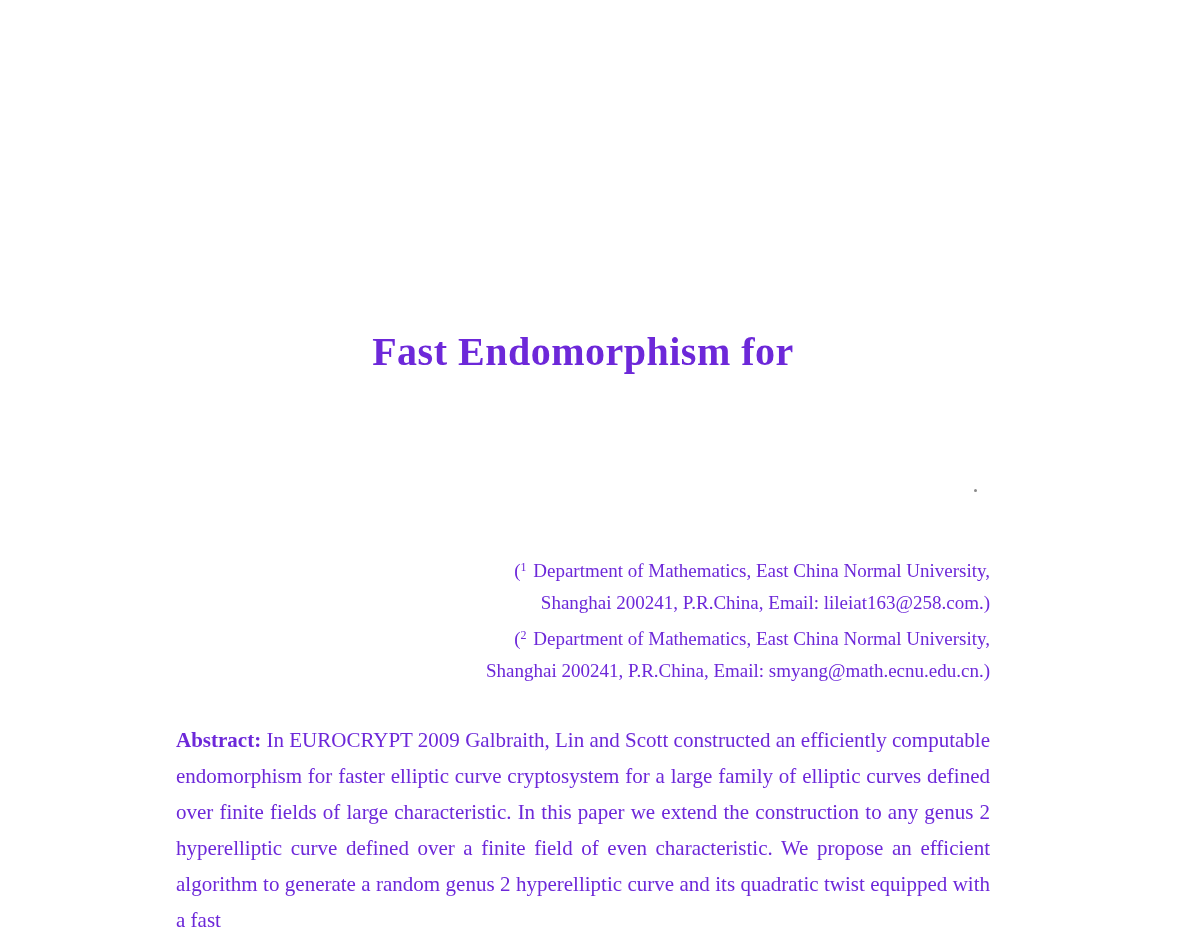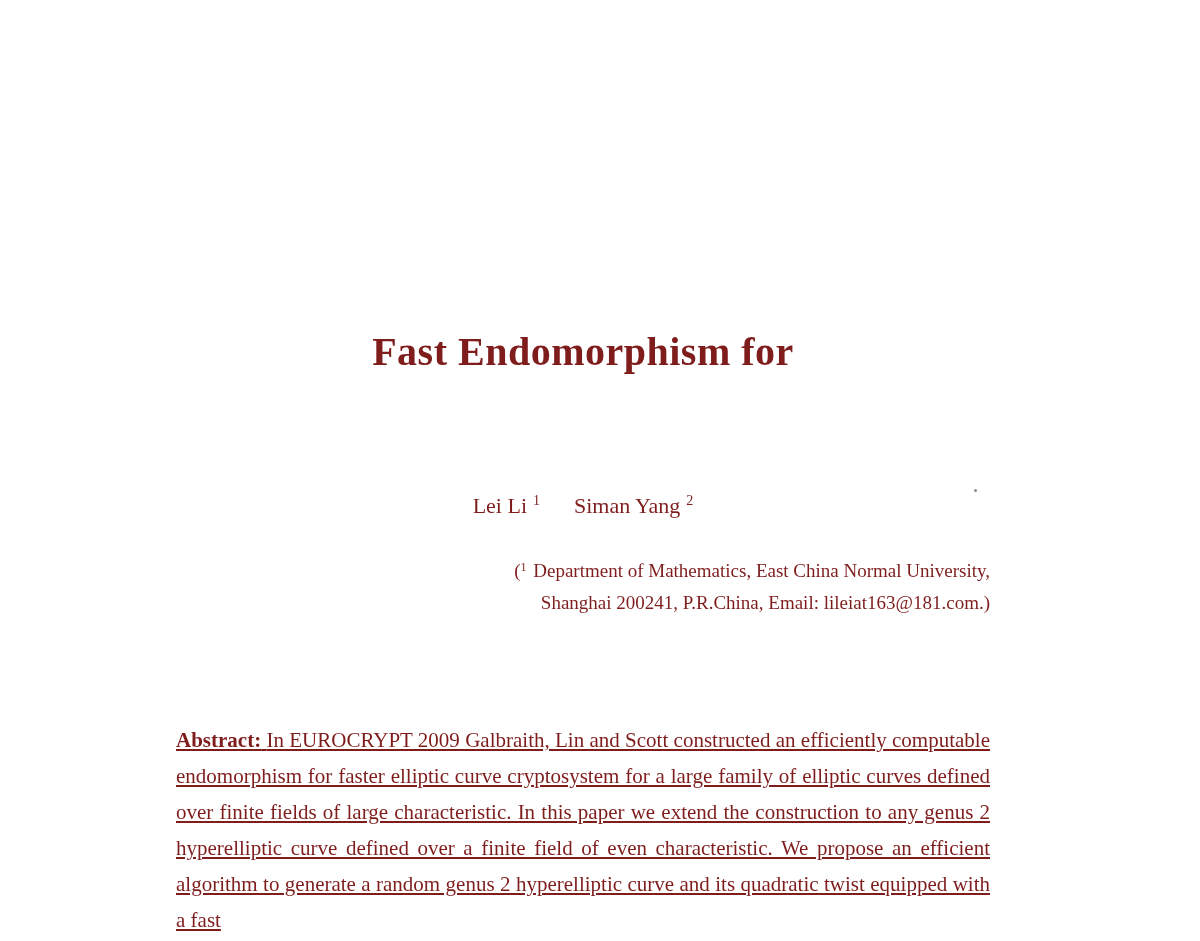--- a/index.html
+++ b/index.html
@@ -8,21 +8,21 @@
     background: #e8e8e8;
   }
   .page {
     position: relative;
     width: 1200px;
     height: 941px;
     margin: 0 auto;
     background: #ffffff;
     overflow: hidden;
     font-family: "Liberation Serif", "DejaVu Serif", serif;
-    color: #7f1d1d;
+    color: #6d28d9;
   }
   .content {
     position: absolute;
     left: 176px;
     top: 0;
     width: 814px;
     height: 941px;
   }
   .title-block {
     position: absolute;
@@ -68,21 +68,20 @@
   }
   .abstract {
     position: absolute;
     top: 722px;
     left: 0;
     width: 814px;
     margin: 0;
     font-size: 21px;
     line-height: 36px;
     text-align: justify;
-    text-decoration: underline;
   }
   .abstract .abstract-label {
     font-weight: bold;
   }
   .scan-artifact {
     position: absolute;
     left: 974px;
     top: 489px;
     width: 3px;
     height: 3px;
@@ -93,25 +92,26 @@
 </head>
 <body>
 
 <div class="page">
   <div class="content">
 
     <div class="title-block">
       <div>Fast Endomorphism for</div>
     </div>
 
-    <div class="authors-line"><span>Lei Li</span><sup>1</sup><span class="author-gap"></span><span>Siman Yang</span><sup>2</sup></div>
 
     <div class="affiliations">
       <div class="aff-line"><span>(</span><sup>1</sup><span> Department of Mathematics, East China Normal University,</span></div>
-      <div class="aff-line">Shanghai 200241, P.R.China, Email: lileiat163@181.com.)</div>
+      <div class="aff-line">Shanghai 200241, P.R.China, Email: lileiat163@258.com.)</div>
+      <div class="aff-line"><span>(</span><sup>2</sup><span> Department of Mathematics, East China Normal University,</span></div>
+      <div class="aff-line">Shanghai 200241, P.R.China, Email: smyang@math.ecnu.edu.cn.)</div>
     </div>
 
     <p class="abstract"><span class="abstract-label">Abstract:</span> <span>In EUROCRYPT 2009 Galbraith, Lin and Scott constructed an efficiently computable endomorphism for faster elliptic curve cryptosystem for a large family of elliptic curves defined over finite fields of large characteristic. In this paper we extend the construction to any genus 2 hyperelliptic curve defined over a finite field of even characteristic. We propose an efficient algorithm to generate a random genus 2 hyperelliptic curve and its quadratic twist equipped with a fast</span></p>
 
   </div>
 
   <div class="scan-artifact"></div>
 </div>
 
 </body></html>

